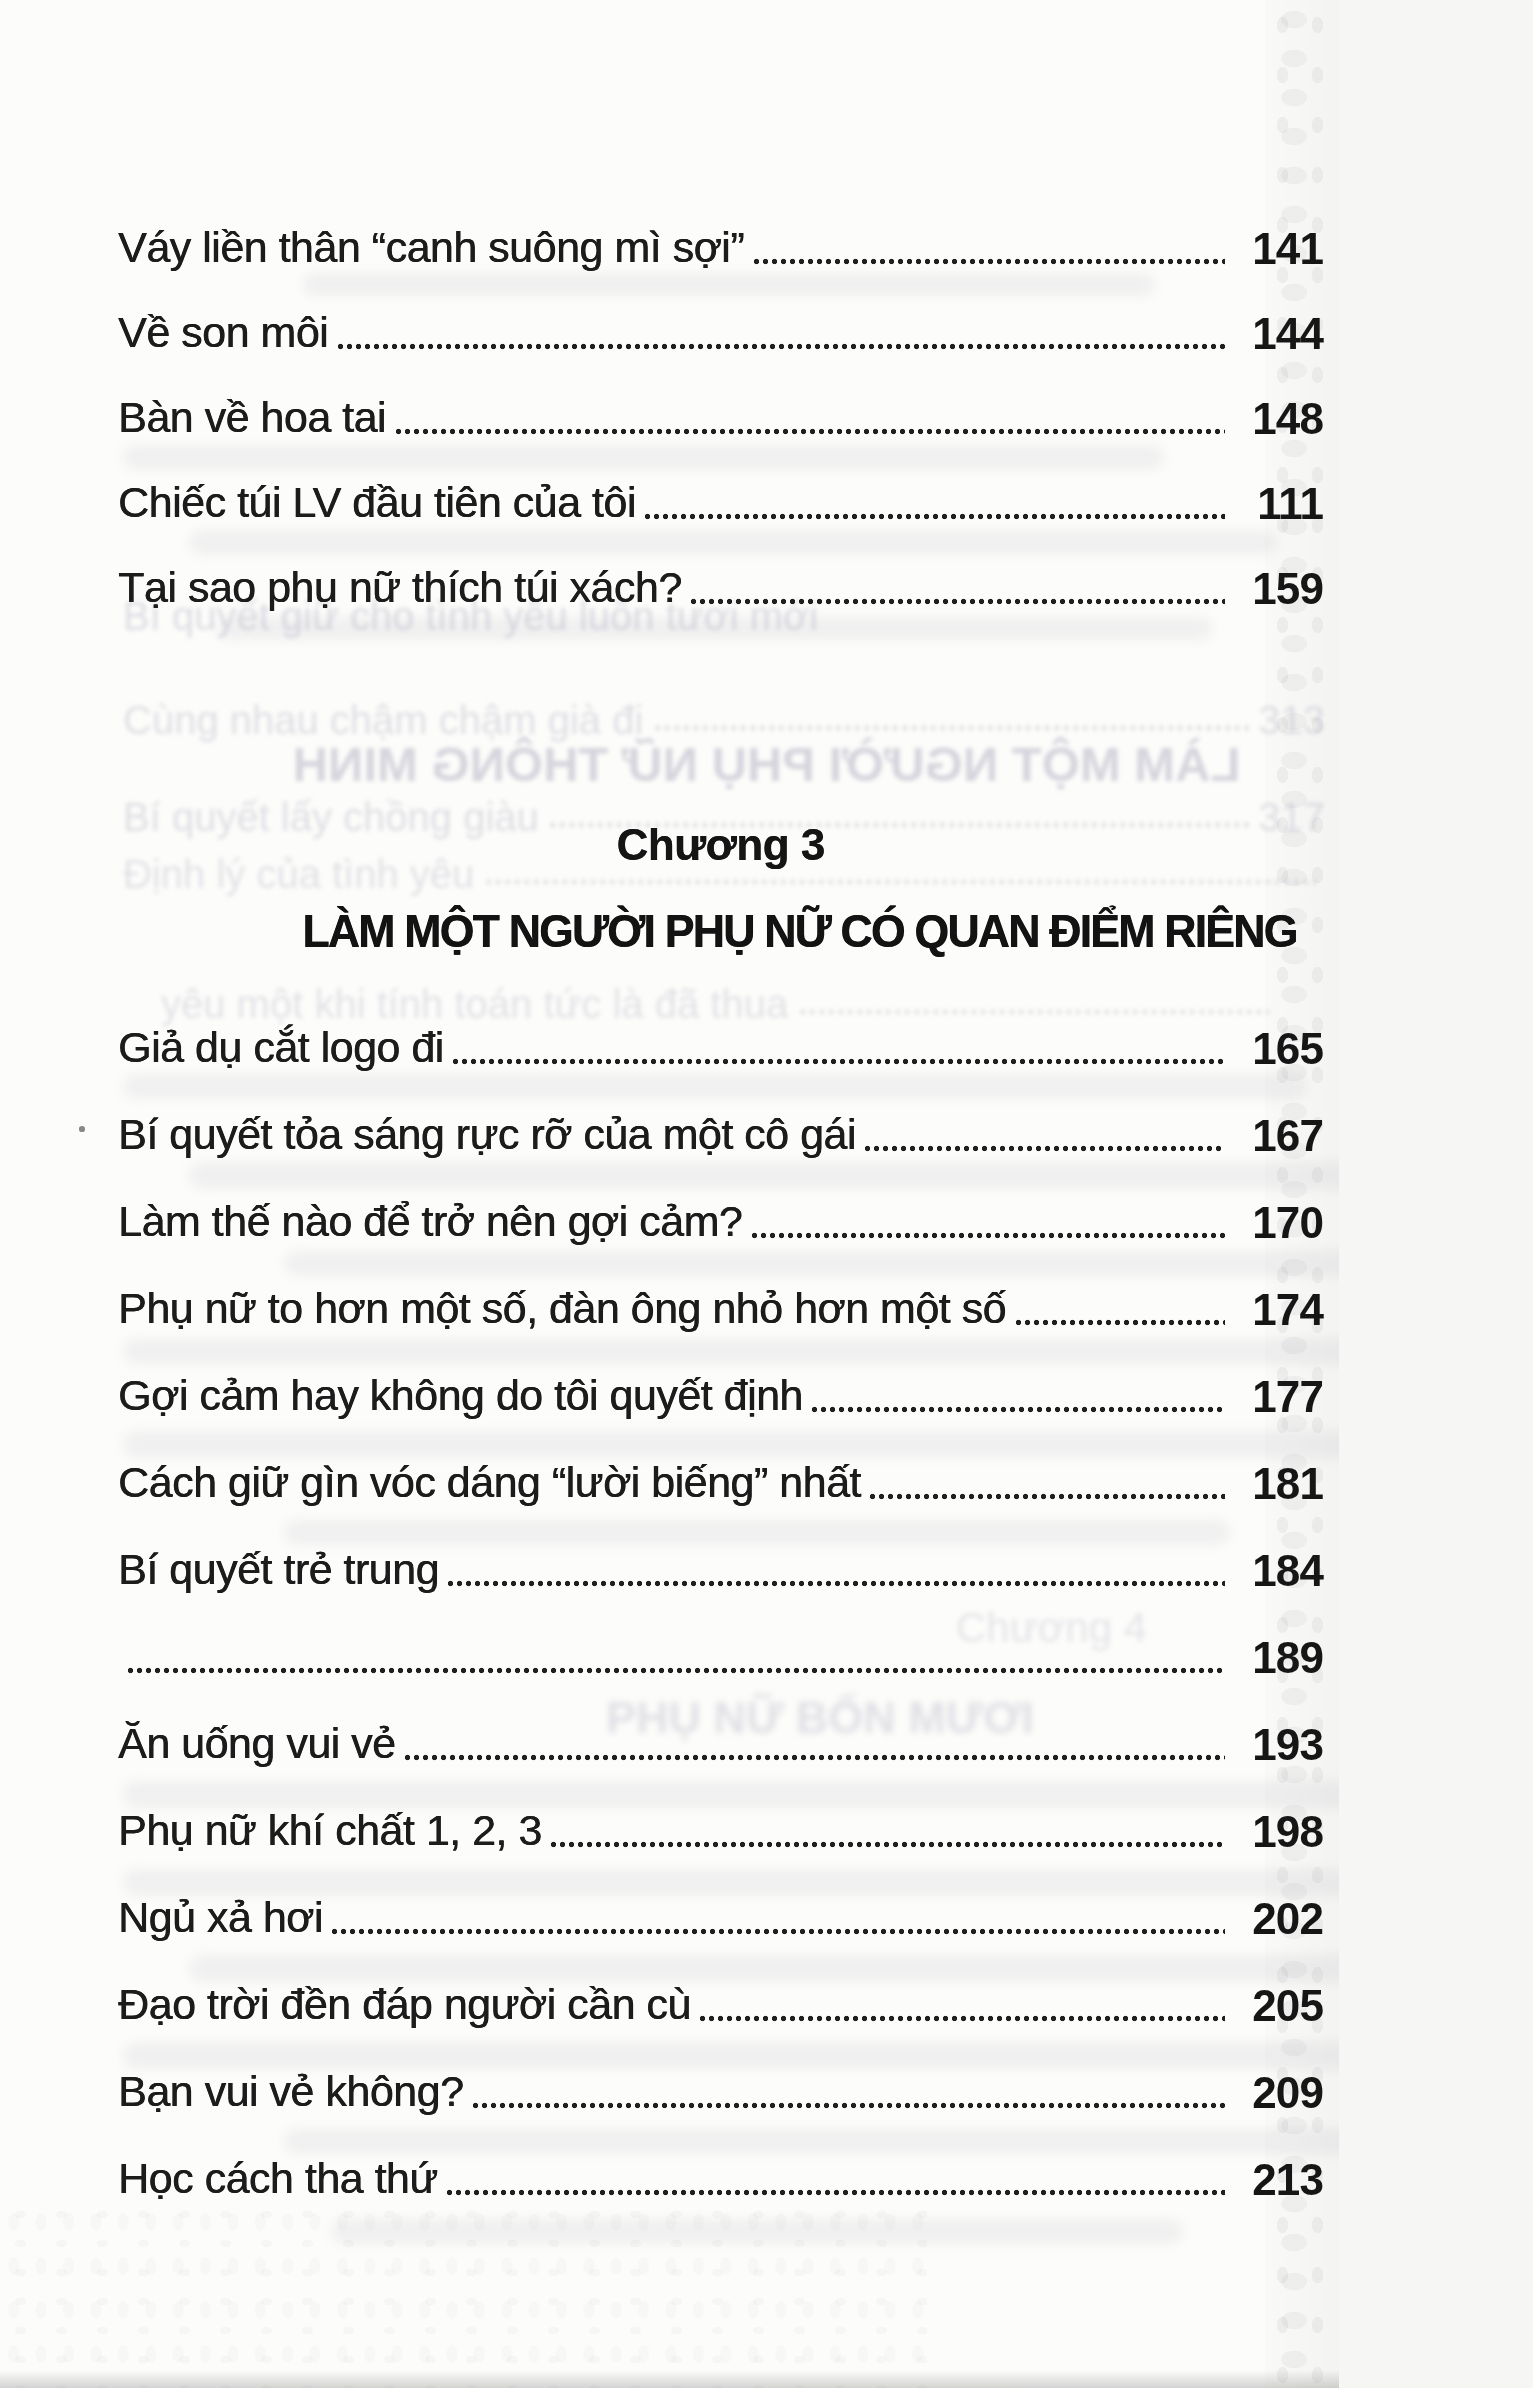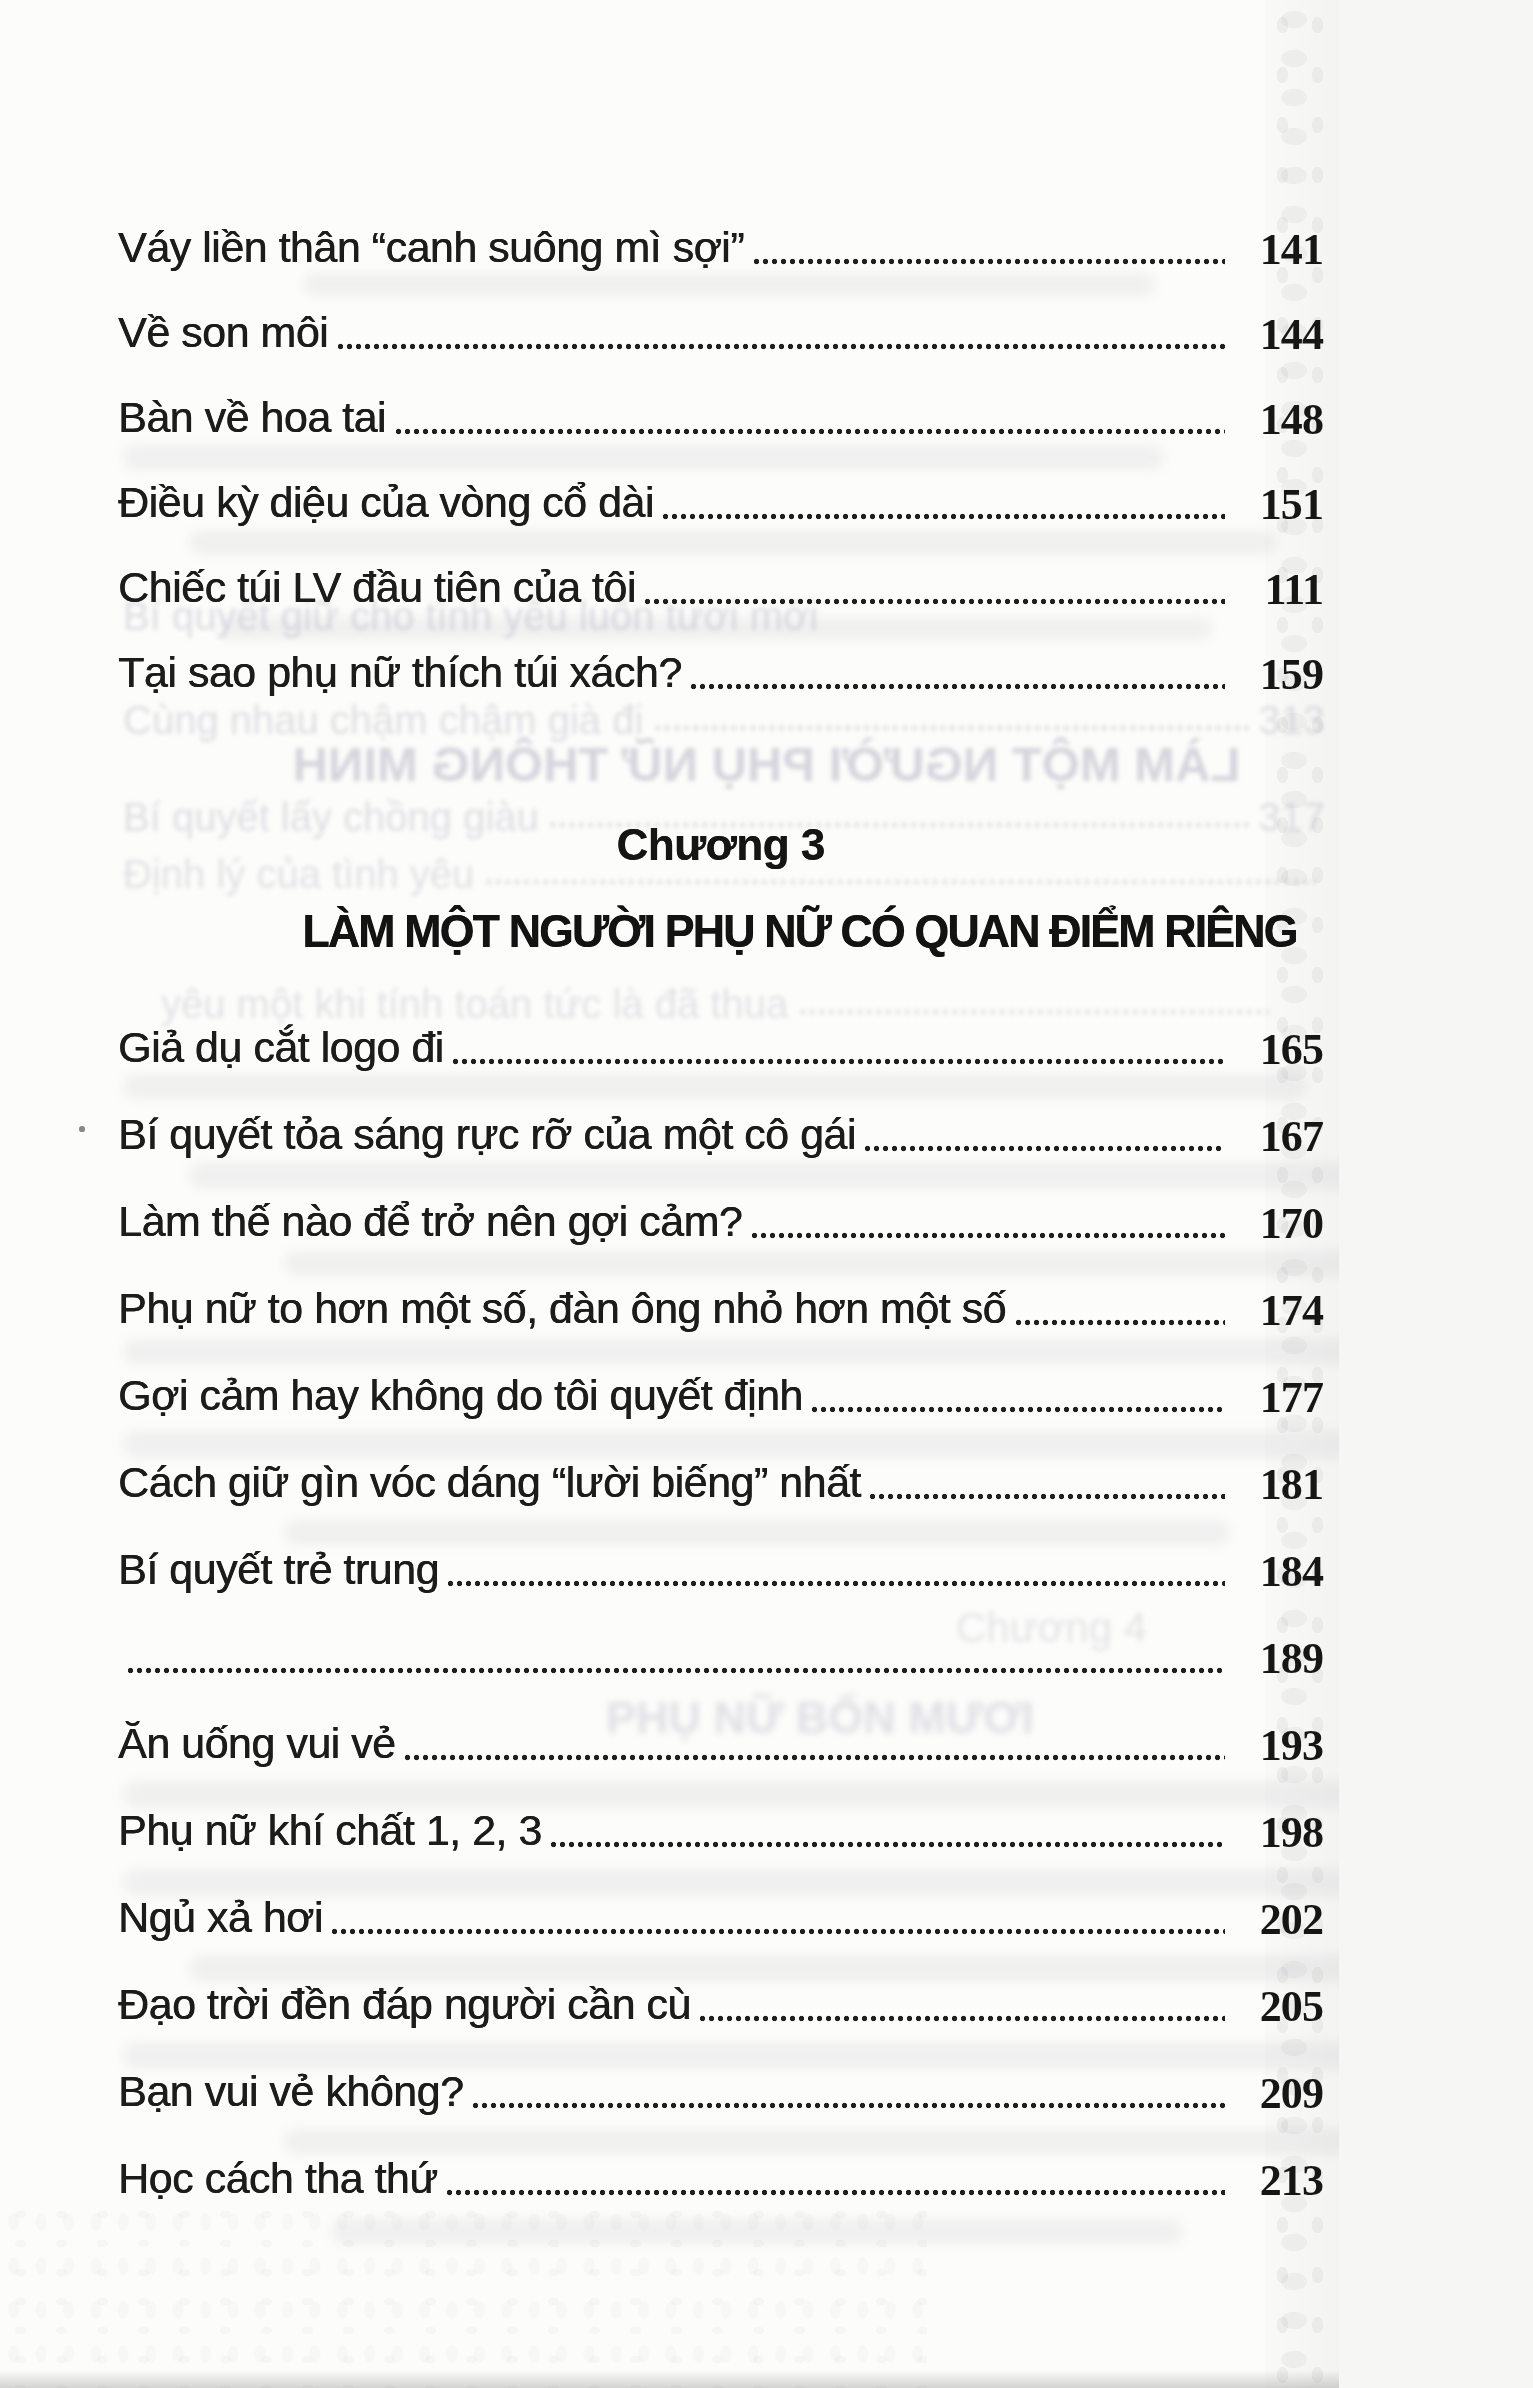--- a/index.html
+++ b/index.html
@@ -72,21 +72,21 @@
     white-space:nowrap;
   }
   .toc-row .leader{
     flex:1 1 auto;height:8.5px;margin:0 11.4px 0 7.6px;position:relative;top:14px;
     background-image:radial-gradient(circle, #202020 2.3px, rgba(0,0,0,0) 2.9px);
     background-size:9px 8.5px;background-position:left center;background-repeat:repeat-x;
   }
   .toc-row .p{
     flex:0 0 auto;min-width:87px;text-align:right;
     font-size:44px;font-weight:700;color:#161616;letter-spacing:-0.9px;
-    position:relative;top:1.9px;font-family:Liberation Serif, serif;
+    position:relative;top:1.9px;
   }
   .kicker{
     position:absolute;left:0;right:0;top:812px;height:66px;
     display:flex;align-items:center;justify-content:center;
     font-size:44px;font-weight:700;color:#151515;letter-spacing:-0.5px;
     text-shadow:0.4px 0 0 currentColor;
   }
   .chapter-title{
     position:absolute;left:0;right:0;top:896px;height:68px;
     display:flex;align-items:center;justify-content:flex-end;
@@ -167,25 +167,20 @@
           <span class="t">Về son môi</span>
           <div class="leader"></div>
           <span class="p">144</span>
         </div>
         <div class="toc-row">
           <span class="t">Bàn về hoa tai</span>
           <div class="leader"></div>
           <span class="p">148</span>
         </div>
         <div class="toc-row">
-          <span class="t">Điều kỳ diệu của vòng cổ dài</span>
-          <div class="leader"></div>
-          <span class="p">151</span>
-        </div>
-        <div class="toc-row">
           <span class="t">Chiếc túi LV đầu tiên của tôi</span>
           <div class="leader"></div>
           <span class="p">111</span>
         </div>
         <div class="toc-row">
           <span class="t">Tại sao phụ nữ thích túi xách?</span>
           <div class="leader"></div>
           <span class="p">159</span>
         </div>
       </div>

